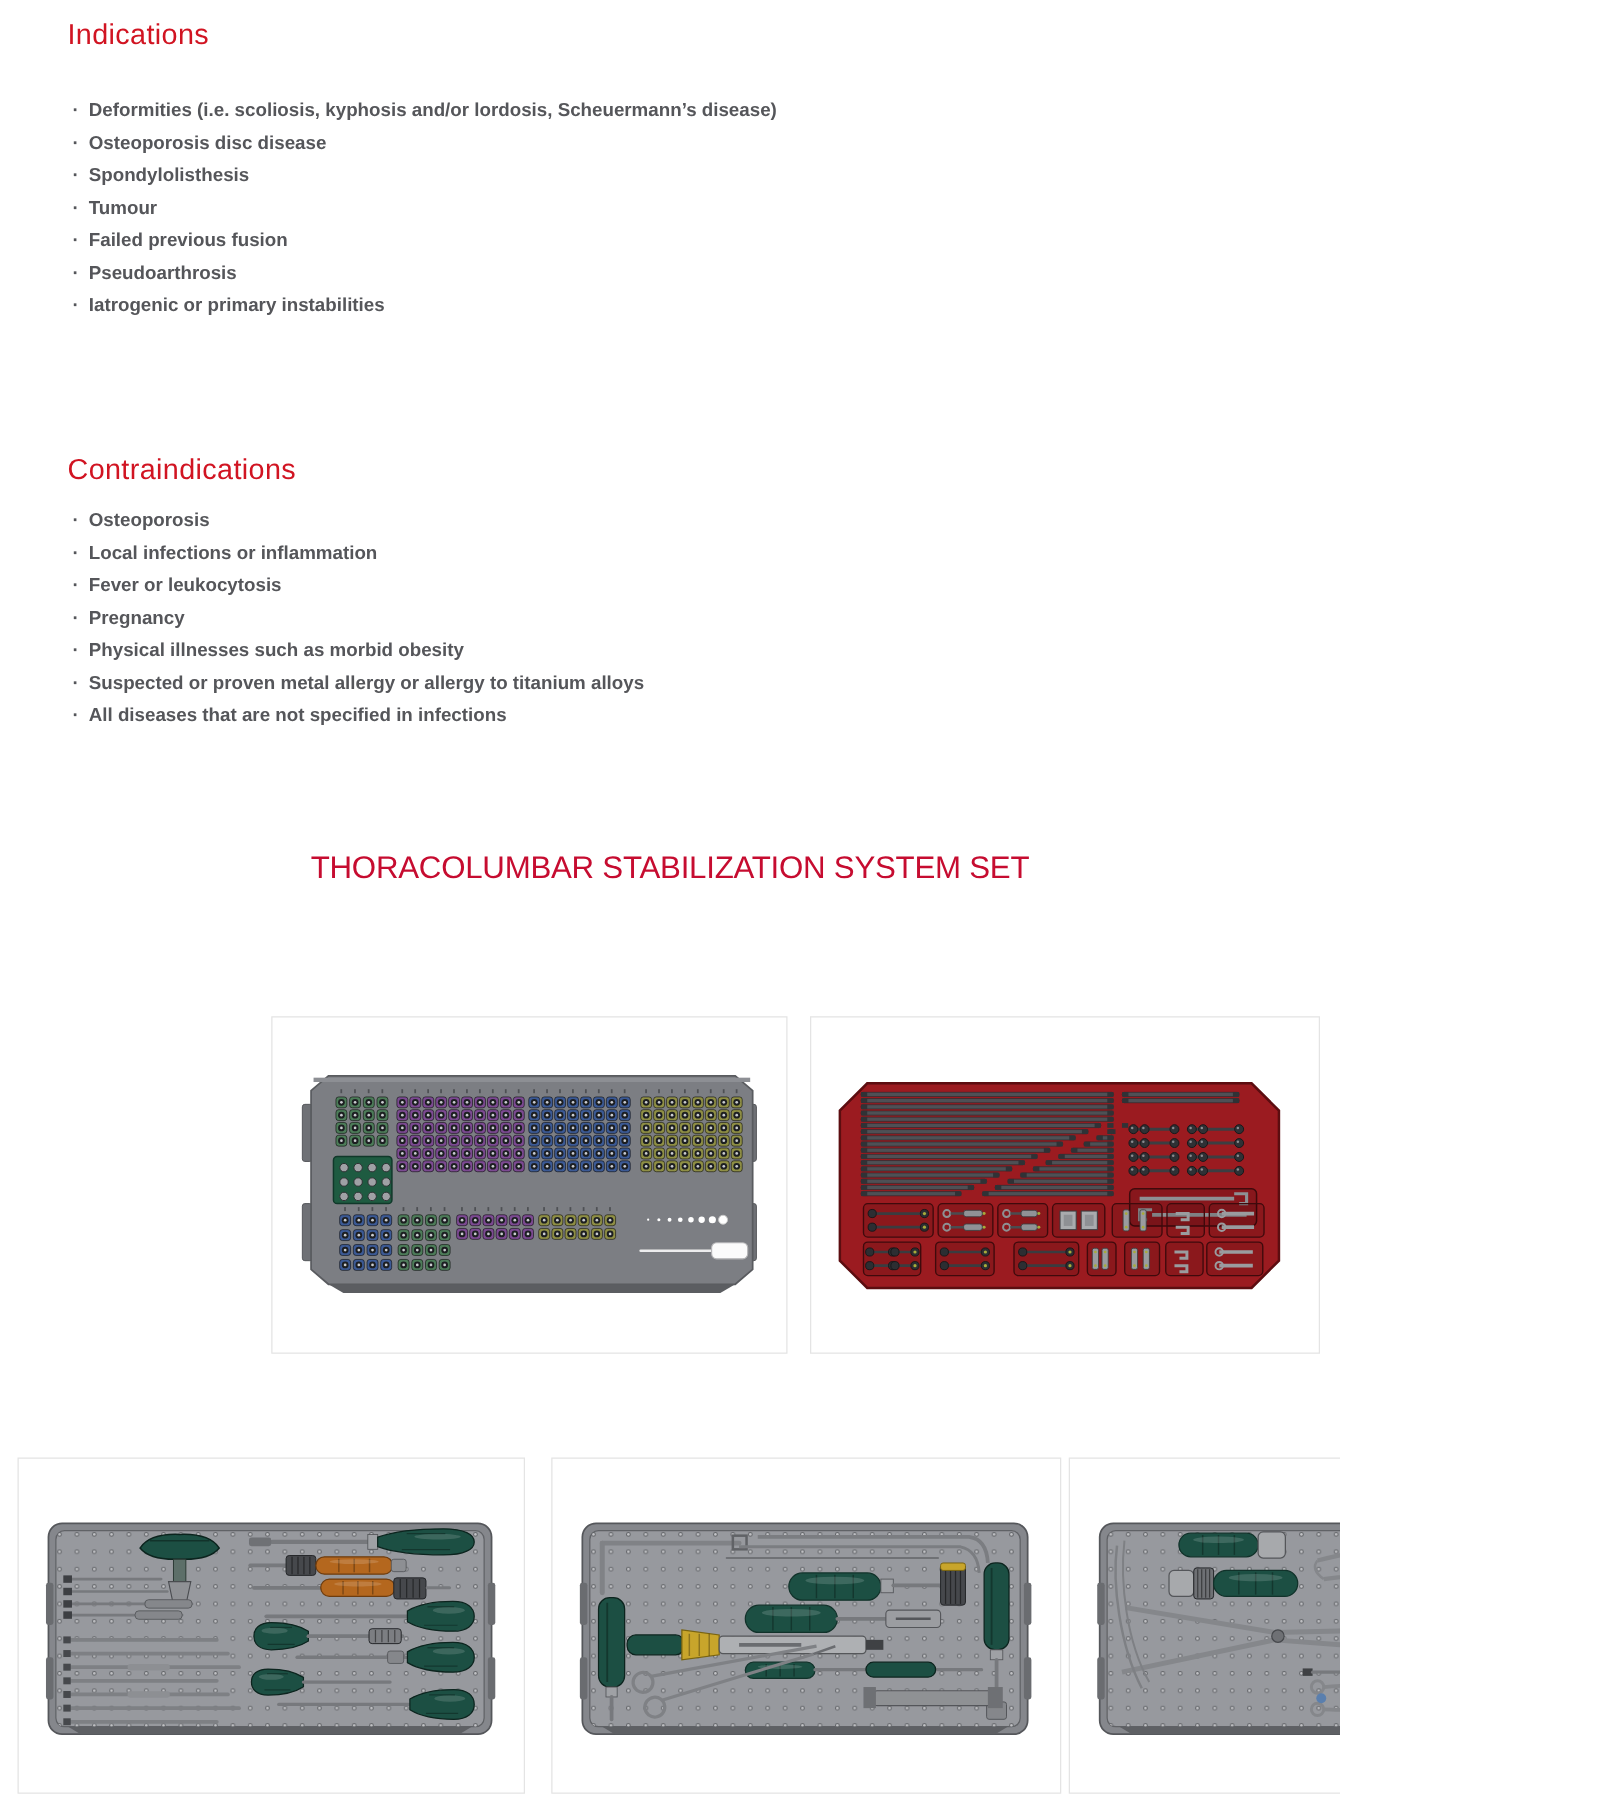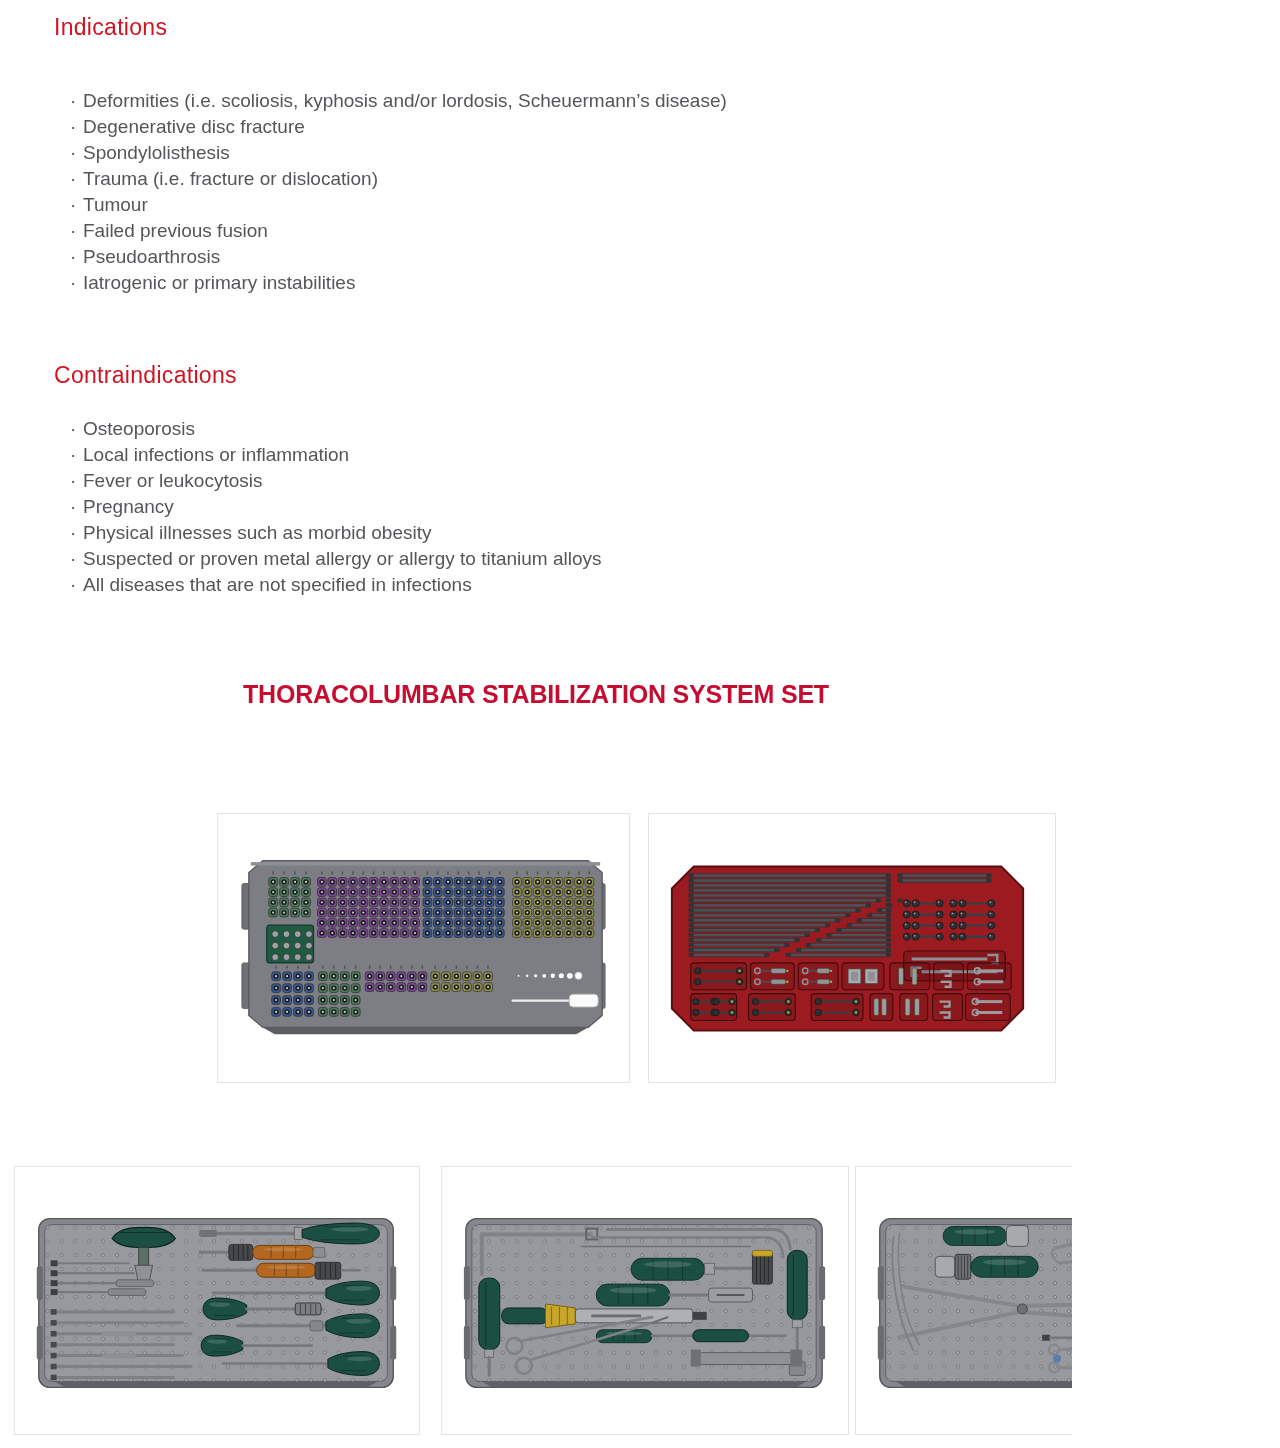--- a/index.html
+++ b/index.html
@@ -5,47 +5,46 @@
   html,body{margin:0;padding:0;background:#ffffff;}
   .page{
     position:relative;width:1072px;height:1448px;background:#fff;overflow:hidden;
     font-family:"Liberation Sans",sans-serif;
   }
   .red-heading{
     position:absolute;left:54px;margin:0;font-weight:normal;
     font-size:23px;letter-spacing:.3px;color:var(--heading_red,#d11422);
   }
   .bullet-list{
-    position:absolute;left:54px;margin:16px;padding:0;list-style:none;
-    font-size:19px;line-height:26px;color:var(--body_text,#55565a);
+    position:absolute;left:54px;margin:4px;padding:0;list-style:none;
+    font-size:15px;line-height:26px;color:var(--body_text,#55565a);font-weight:bold;
   }
   .bullet-list li{white-space:nowrap;}
   .bullet-list .bullet{display:inline-block;width:13px;color:var(--body_text,#55565a);}
   .set-title{
     position:absolute;left:0;width:100%;text-align:center;margin:0;
-    font-size:25px;font-weight:bold;letter-spacing:-.2px;color:var(--title_red,#c60c30);
+    font-size:25px;font-weight:normal;letter-spacing:-.2px;color:var(--title_red,#c60c30);
   }
   .figbox{
     position:absolute;background:#fff;border:1px solid var(--box_border,#e4e4e4);
     box-sizing:border-box;
   }
   .figbox svg{display:block;width:100%;height:100%;}
 </style>
 </head>
 <body>
 
 <div class="page">
 
   <h2 class="red-heading" style="top:14px">Indications</h2>
 
   <ul class="bullet-list" style="top:72px">
       <li><span class="bullet">·</span><span>Deformities (i.e. scoliosis, kyphosis and/or lordosis, Scheuermann’s disease)</span></li>
-      <li><span class="bullet">·</span><span>Degenerative disc fracture</span></li>
+      <li><span class="bullet">·</span><span>Osteoporosis disc disease</span></li>
       <li><span class="bullet">·</span><span>Spondylolisthesis</span></li>
-      <li><span class="bullet">·</span><span>Trauma (i.e. fracture or dislocation)</span></li>
       <li><span class="bullet">·</span><span>Tumour</span></li>
       <li><span class="bullet">·</span><span>Failed previous fusion</span></li>
       <li><span class="bullet">·</span><span>Pseudoarthrosis</span></li>
       <li><span class="bullet">·</span><span>Iatrogenic or primary instabilities</span></li>
     </ul>
 
   <h2 class="red-heading" style="top:362px">Contraindications</h2>
 
   <ul class="bullet-list" style="top:400px">
       <li><span class="bullet">·</span><span>Osteoporosis</span></li>

